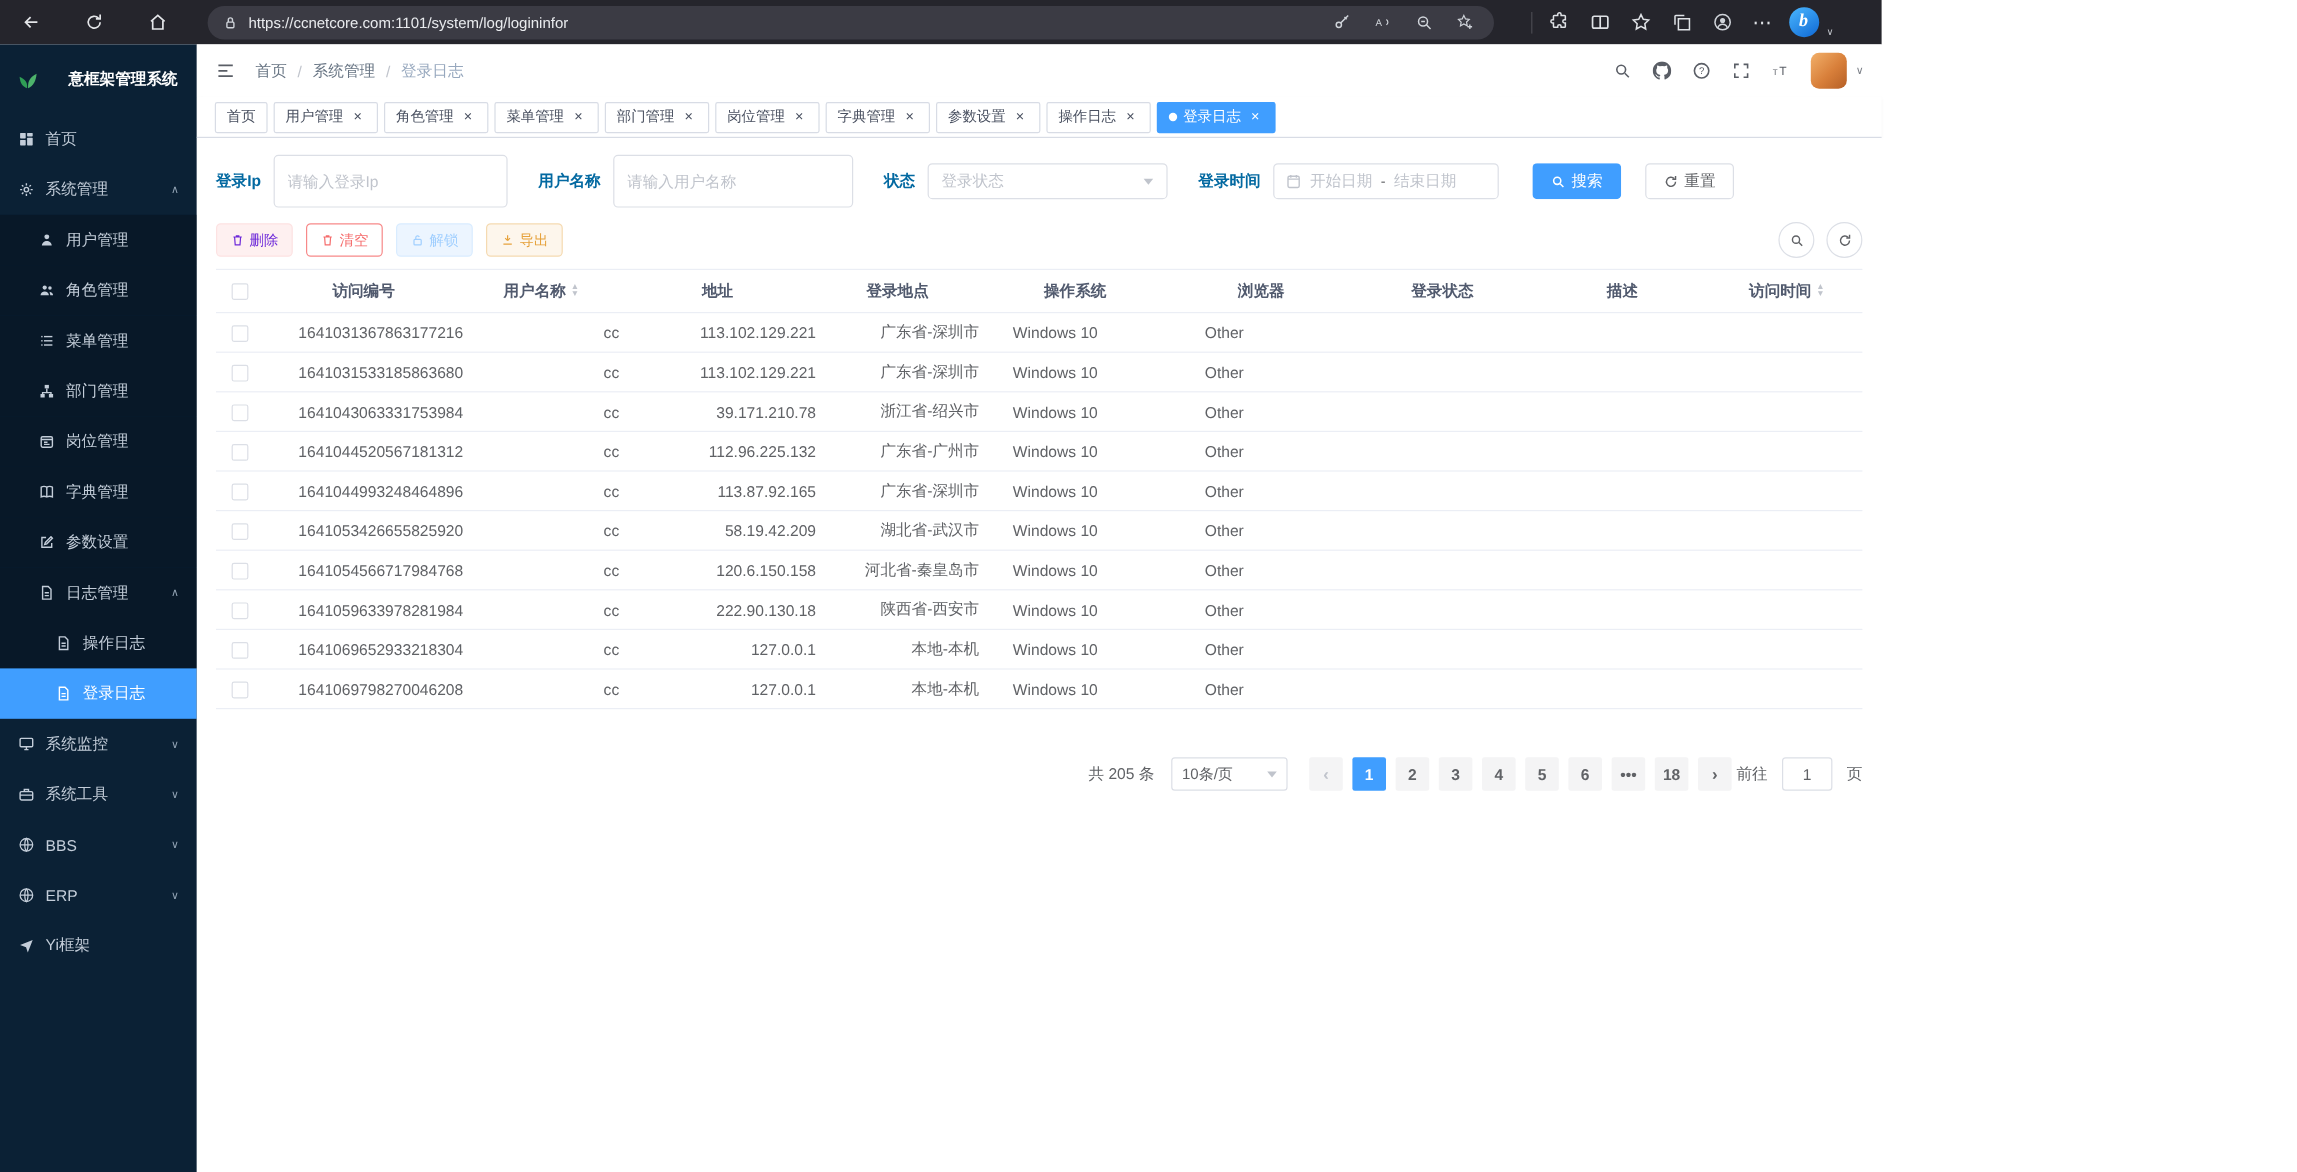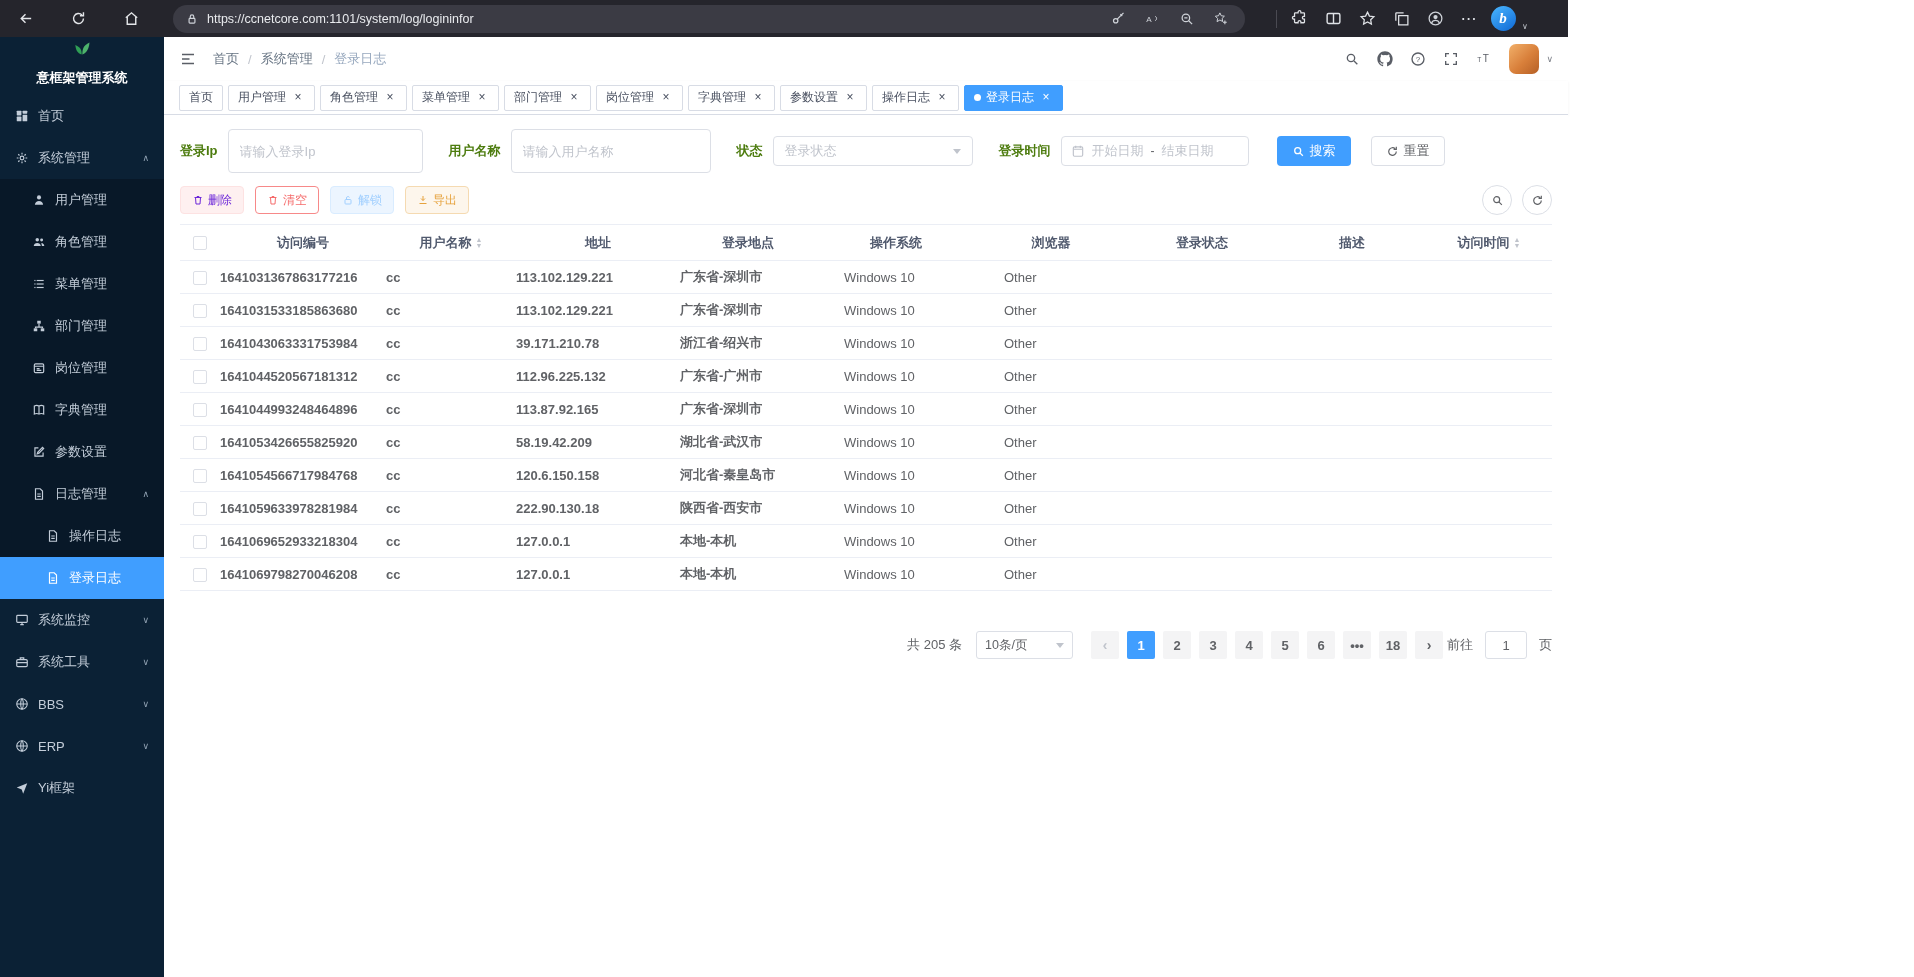--- a/index.html
+++ b/index.html
@@ -32,21 +32,21 @@
   .profile-pic { width:23px; height:23px; border-radius:50%; color:#cfd3d9; display:flex; align-items:center; justify-content:center; }
   .bing { width:25px; height:25px; border-radius:50%; background:linear-gradient(145deg,#4ab7ff,#0f68d4);
           color:#fff; font-weight:700; font-style:italic; display:flex; align-items:center; justify-content:center;
           font-size:15px; font-family:"Liberation Serif",serif; cursor:pointer; }
   .bing-caret { font-size:8px; color:#bfc3c9; margin-left:1px; align-self:flex-end; padding-bottom:3px; }
 
   
   .app { flex:1; display:flex; min-height:0; }
 
   .sidebar { width:164px; background:#0b2135; flex:0 0 auto; display:flex; flex-direction:column; }
-  .logo-row { height:58px; display:flex; align-items:center; gap:12px; padding:0 13px;flex-direction:column; }
+  .logo-row { height:58px; display:flex; align-items:center; gap:24px; padding:0 13px; }
   .logo-row svg { width:20px; height:20px; }
   .logo-text { color:#fff; font-size:13px; font-weight:700; white-space:nowrap; }
   .menu { flex:1; overflow:hidden; }
   .mi { height:42px; display:flex; align-items:center; gap:9px; padding:0 15px; color:#c3cdd9; font-size:13px; cursor:pointer; }
   .mi svg { width:14px; height:14px; flex:0 0 auto; }
   .mi .chev { margin-left:auto; font-size:9px; color:#93a4b5; }
   .mi.lv2 { padding-left:32px; background:#081828; }
   .mi.lv3 { padding-left:46px; background:#081828; }
   .mi.active { background:#409eff; color:#fff; }
 
@@ -72,21 +72,21 @@
          background:#fff; color:#495060; font-size:12px; cursor:pointer; border-radius:2px; white-space:nowrap; }
   .tab .dot { display:none; width:7px; height:7px; border-radius:50%; background:#fff; }
   .tab .x { font-size:12px; width:14px; height:14px; line-height:13px; text-align:center; border-radius:50%; }
   .tab.active { background:#409eff; border-color:#409eff; color:#fff; }
   .tab.active .dot { display:inline-block; }
 
   .content { flex:1; padding:14px 16px 0; min-height:0; display:flex; flex-direction:column; background:#fff; }
 
   
   .frow { display:flex; align-items:center; margin-bottom:12px; }
-  .flabel { font-weight:700; font-size:13px; color:#4d7c0f; margin-right:10px; white-space:nowrap; }
+  .flabel { font-weight:700; font-size:13px; color:#0369a1; margin-right:10px; white-space:nowrap; }
   .gap { margin-right:26px; }
   .inp { height:44px; border:1px solid #dcdfe6; border-radius:4px; padding:0 11px; font-size:13px; color:#606266;
          outline:none; background:#fff; }
   .inp::placeholder { color:#c0c4cc; }
   .w195 { width:195px; } .w200 { width:200px; }
   .selectbox { width:200px; height:30px; border:1px solid #dcdfe6; border-radius:4px; display:flex; align-items:center;
                justify-content:space-between; padding:0 11px; background:#fff; cursor:pointer; }
   .ph { color:#c0c4cc; font-size:13px; }
   .caret { width:0; height:0; border-left:4px solid transparent; border-right:4px solid transparent; border-top:5px solid #c0c4cc; }
   .datebox { width:188px; height:30px; border:1px solid #dcdfe6; border-radius:4px; display:flex; align-items:center;
@@ -111,21 +111,21 @@
   .c-btns { margin-left:auto; display:flex; gap:10px; }
   .cirbtn { width:30px; height:30px; border-radius:50%; border:1px solid #dcdfe6; background:#fff; display:flex;
             align-items:center; justify-content:center; color:#606266; cursor:pointer; }
   .cirbtn svg { width:13px; height:13px; }
 
   
   .gridrow { display:grid; grid-template-columns:40px 166px 130px 164px 136px 160px 150px 152px 148px 1fr; align-items:center; }
   .thead { height:37px; border-bottom:1px solid #ebeef5; border-top:1px solid #ebeef5; font-weight:700; color:#515a6e; font-size:13px; }
   .th { display:flex; align-items:center; justify-content:center; }
   .trw { height:33px; border-bottom:1px solid #ebeef5; color:#606266; font-size:13px; }
-  .td.c { text-align:left;font-weight:bold; }
+  .td.c { text-align:right; }
   .td.l { padding-left:28px; text-align:left; }
   .chk { width:14px; height:14px; border:1px solid #dcdfe6; border-radius:2px; background:#fff; display:inline-block;
          vertical-align:middle; cursor:pointer; }
   .td-chk { text-align:center; }
   .sort { display:inline-flex; flex-direction:column; margin-left:4px; }
   .sort i { font-style:normal; font-size:7px; line-height:6px; color:#c0c4cc; }
 
   
   .pager { display:flex; align-items:center; justify-content:flex-end; margin-top:40px; font-size:13px; color:#606266; }
   .total { margin-right:14px; }

